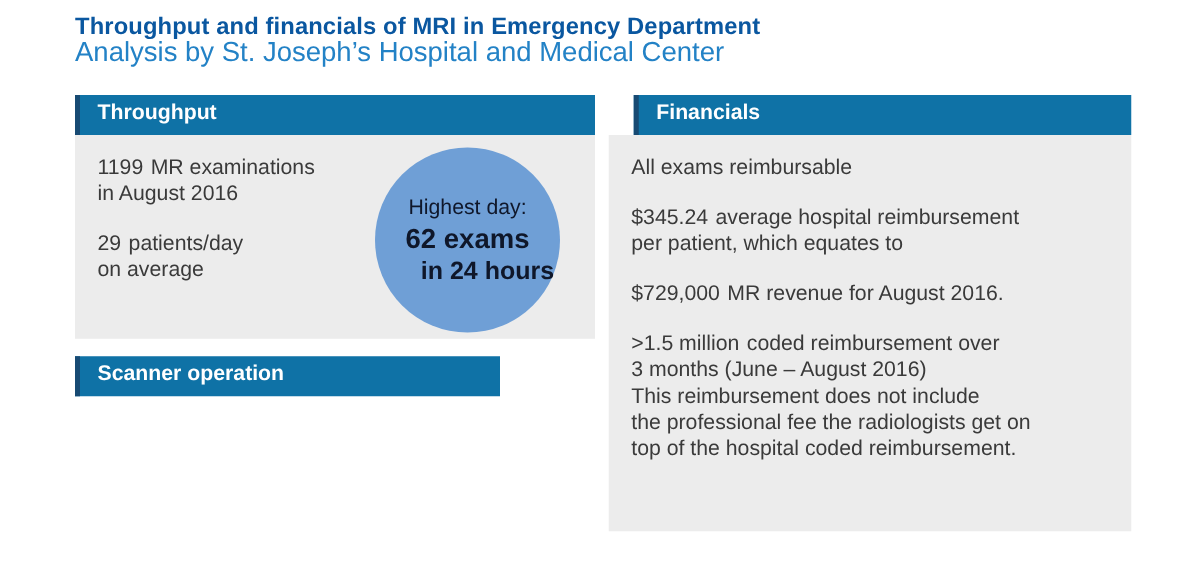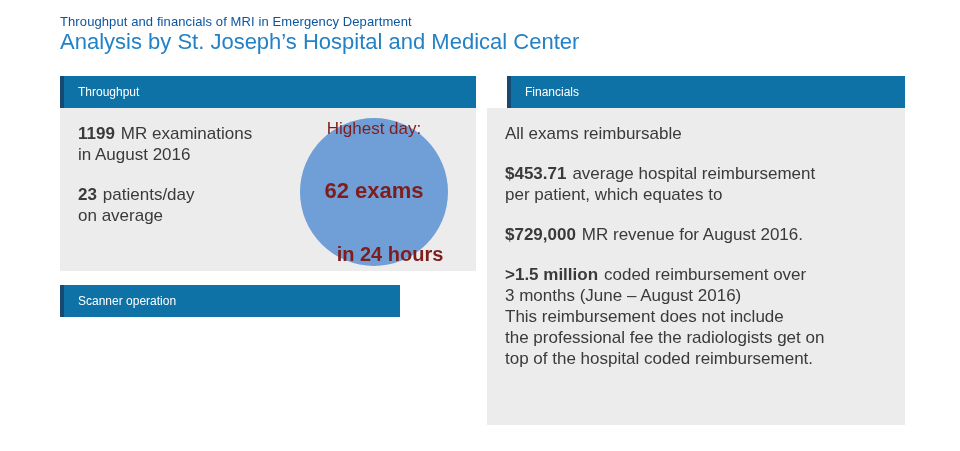--- a/index.html
+++ b/index.html
@@ -6,76 +6,76 @@
   * { margin: 0; padding: 0; box-sizing: border-box; }
   html, body { background: #ffffff; }
   body {
     width: 960px; height: 451px;
     position: relative; overflow: hidden;
     font-family: "Liberation Sans", "DejaVu Sans", sans-serif;
     color: var(--text, #3a3a3a);
   }
   .titles { position: absolute; left: 60px; top: 12px; }
   .titles h1 {
-    font-size: 13px; line-height: 20px; font-weight: normal;
+    font-size: 19px; line-height: 20px; font-weight: bold;
     color: var(--title-blue, #0a57a0); letter-spacing: 0.1px;
   }
   .titles h2 {
     font-size: 22px; line-height: 20px; font-weight: normal;
     color: var(--subtitle-blue, #2382c6);
   }
   .panel { position: absolute; }
   .panel-throughput { left: 60px; top: 76px;  width: 416px; height: 195px; }
   .panel-scanner    { left: 60px; top: 285px; width: 340px; height: 140px; border-radius: 29px; }
   .panel-financials { left: 487px; top: 76px; width: 418px; height: 349px; padding-left: 20px; }
   .panel-header {
     height: 32px; line-height: 28px;
     background: var(--header-blue, #0f72a6);
     border-left: 4px solid var(--header-edge, #174a73);
-    color: #ffffff; font-weight: normal; font-size: 12px;
-    padding-left: 14px; display: flex; align-items: center;
+    color: #ffffff; font-weight: bold; font-size: 17px;
+    padding-left: 14px; display: flex; 
   }
   .panel-body {
     position: absolute; left: 0; right: 0; top: 32px; bottom: 0;
     background: var(--panel-gray, #ececec);
     padding: 15px 18px 0 18px;
   }
   .stat {
     font-size: 17px; line-height: 21px; color: var(--text, #3a3a3a);
     margin-bottom: 19px; white-space: pre-line;
   }
-  .stat .num { font-weight: bold; margin-right: 0.35em; }
+  .stat .num { font-weight: normal; margin-right: 0.35em; }
   .stat .num:empty { margin-right: 0; }
   .badge-circle {
     position: absolute; left: 240px; top: 10px;
     width: 148px; height: 148px; border-radius: 50%;
     background: var(--badge-blue, #6f9fd6);
-    display: flex; flex-direction: column; align-items: center; justify-content: space-between;
-    color: #7f1d1d; text-align: center;
+    display: flex; flex-direction: column; align-items: center; justify-content: center;
+    color: #0f172a; text-align: center;
   }
   .badge-circle .b1 { font-size: 17px; line-height: 22px; font-weight: normal; }
   .badge-circle .b2 { font-size: 22px; line-height: 28px; font-weight: bold; }
   .badge-circle .b3 { font-size: 20px; line-height: 24px; font-weight: bold; margin-left: 32px; }
 </style>
 </head>
 <body>
 
 <div class="titles">
   <h1>Throughput and financials of MRI in Emergency Department</h1>
   <h2>Analysis by St. Joseph’s Hospital and Medical Center</h2>
 </div>
 
 <section class="panel panel-throughput">
   <div class="panel-header">
     <span>Throughput</span>
   </div>
   <div class="panel-body">
     <p class="stat"><span class="num">1199</span><span class="rest">MR examinations
 in August 2016</span></p>
-    <p class="stat"><span class="num">23</span><span class="rest">patients/day
+    <p class="stat"><span class="num">29</span><span class="rest">patients/day
 on average</span></p>
     <div class="badge-circle">
       <span class="b1">Highest day:</span>
       <span class="b2">62 exams</span>
       <span class="b3">in 24 hours</span>
     </div>
   </div>
 </section>
 
 <section class="panel panel-scanner">
@@ -83,21 +83,21 @@
     <span>Scanner operation</span>
   </div>
 </section>
 
 <section class="panel panel-financials">
   <div class="panel-header">
     <span>Financials</span>
   </div>
   <div class="panel-body">
     <p class="stat"><span class="num"></span><span class="rest">All exams reimbursable</span></p>
-    <p class="stat"><span class="num">$453.71</span><span class="rest">average hospital reimbursement
+    <p class="stat"><span class="num">$345.24</span><span class="rest">average hospital reimbursement
 per patient, which equates to</span></p>
     <p class="stat"><span class="num">$729,000</span><span class="rest">MR revenue for August 2016.</span></p>
     <p class="stat"><span class="num">&gt;1.5 million</span><span class="rest">coded reimbursement over
 3 months (June – August 2016)
 This reimbursement does not include
 the professional fee the radiologists get on
 top of the hospital coded reimbursement.</span></p>
   </div>
 </section>
 

